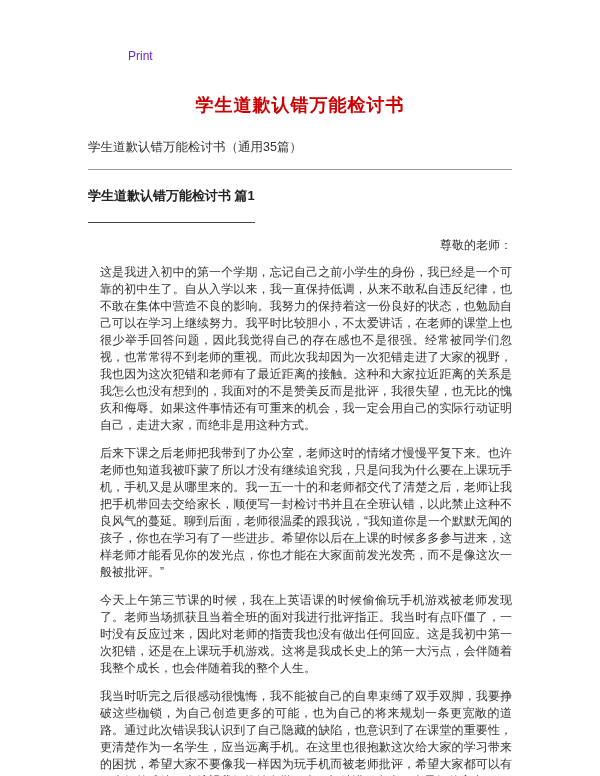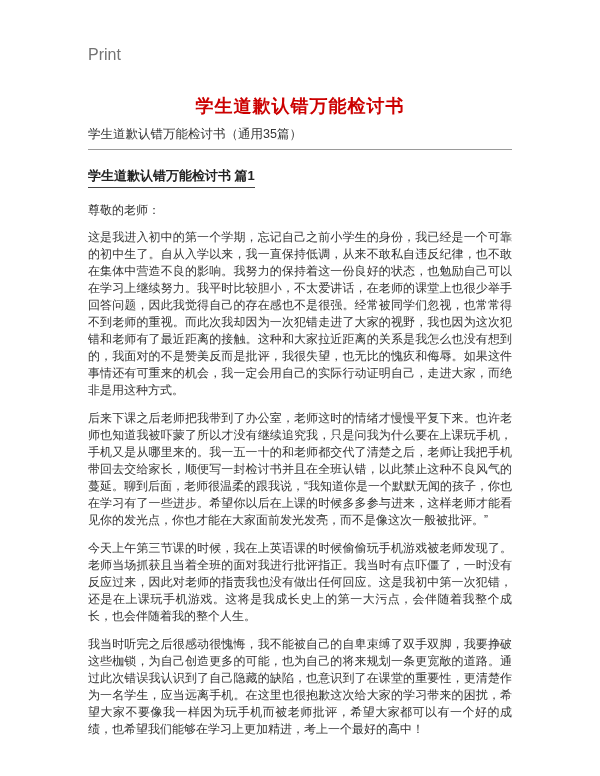--- a/index.html
+++ b/index.html
@@ -11,62 +11,64 @@
     position: relative;
     width: 600px;
     min-height: 776px;
     box-sizing: border-box;
     background: #ffffff;
     font-family: "Liberation Sans", "DejaVu Sans", sans-serif;
     color: #333333;
     padding: 46px 88px 30px 88px;
   }
   .print-link {
-    font-size: 16px;
-    color: #737373;
+    font-size: 12px;
+    color: #6d28d9;
     margin-bottom: 30px;
     display: inline-block;
     cursor: pointer;
+    margin-left: 40px;
   }
   .doc-title {
     font-size: 18px;
     font-weight: bold;
     text-align: center;
     color: #cc0000;
-    margin: 0 0 8px 0;
+    margin: 0 0 22px 0;
     letter-spacing: 1px;
   }
   .doc-subtitle {
     font-size: 12.5px;
     color: #333333;
-    padding-bottom: 6px;
+    padding-bottom: 13px;
     border-bottom: 1px solid #9a9a9a;
     margin-bottom: 16px;
   }
   .section-heading {
     display: inline-block;
     font-size: 13px;
     font-weight: bold;
     color: #222222;
     border-bottom: 1px solid #444444;
-    padding-bottom: 2px;
+    padding-bottom: 17px;
     margin-bottom: 14px;
   }
   .body-line {
     font-size: 12px;
     line-height: 17px;
     margin: 0 0 10px 0;
     color: #333333;
+    text-align: right;
   }
   .body-par {
     font-size: 12px;
     line-height: 17px;
     text-align: justify;
     text-justify: inter-ideograph;
-    margin: 0 0 11px 0;
+    margin: 0 0 11px 12px;
     color: #333333;
   }
 </style>
 </head>
 <body>
 
 <div class="page">
 
   <span class="print-link">Print</span>
 

